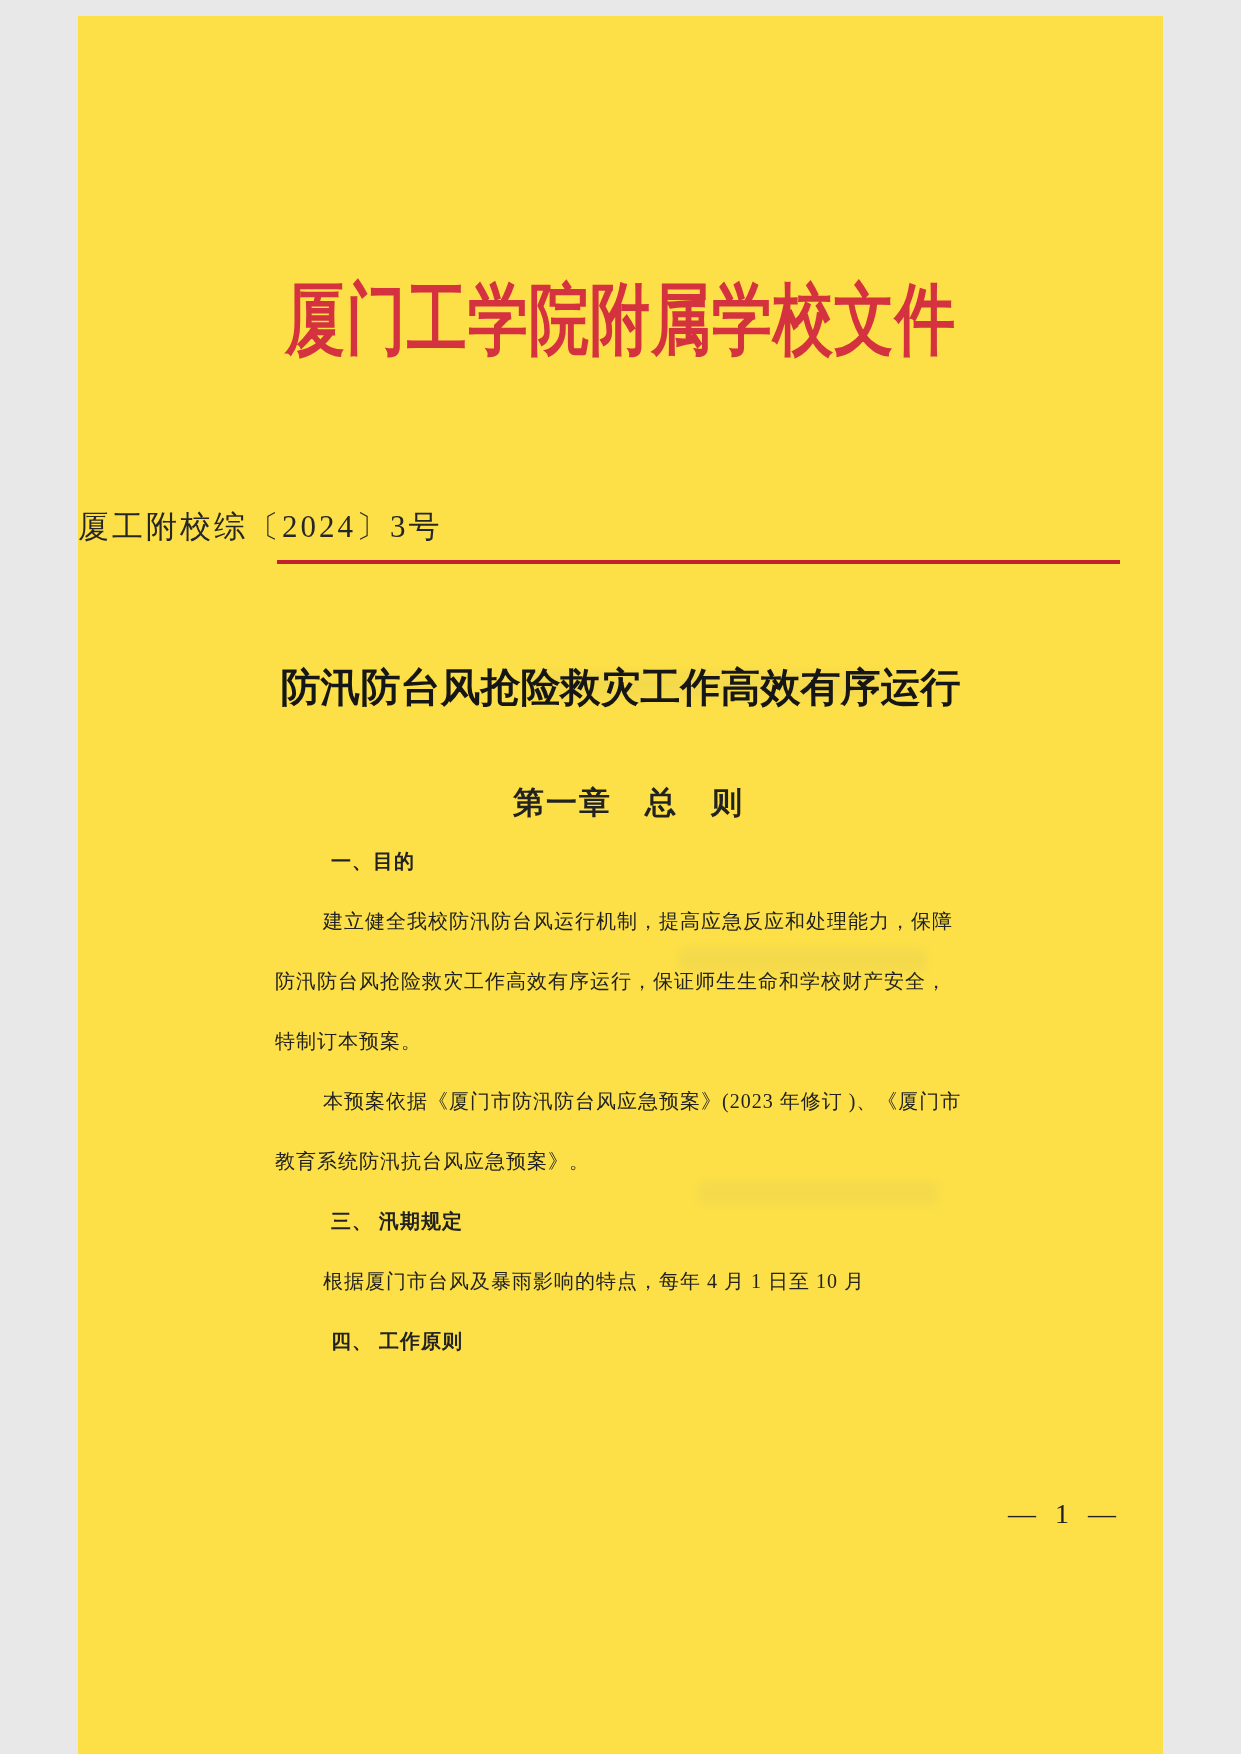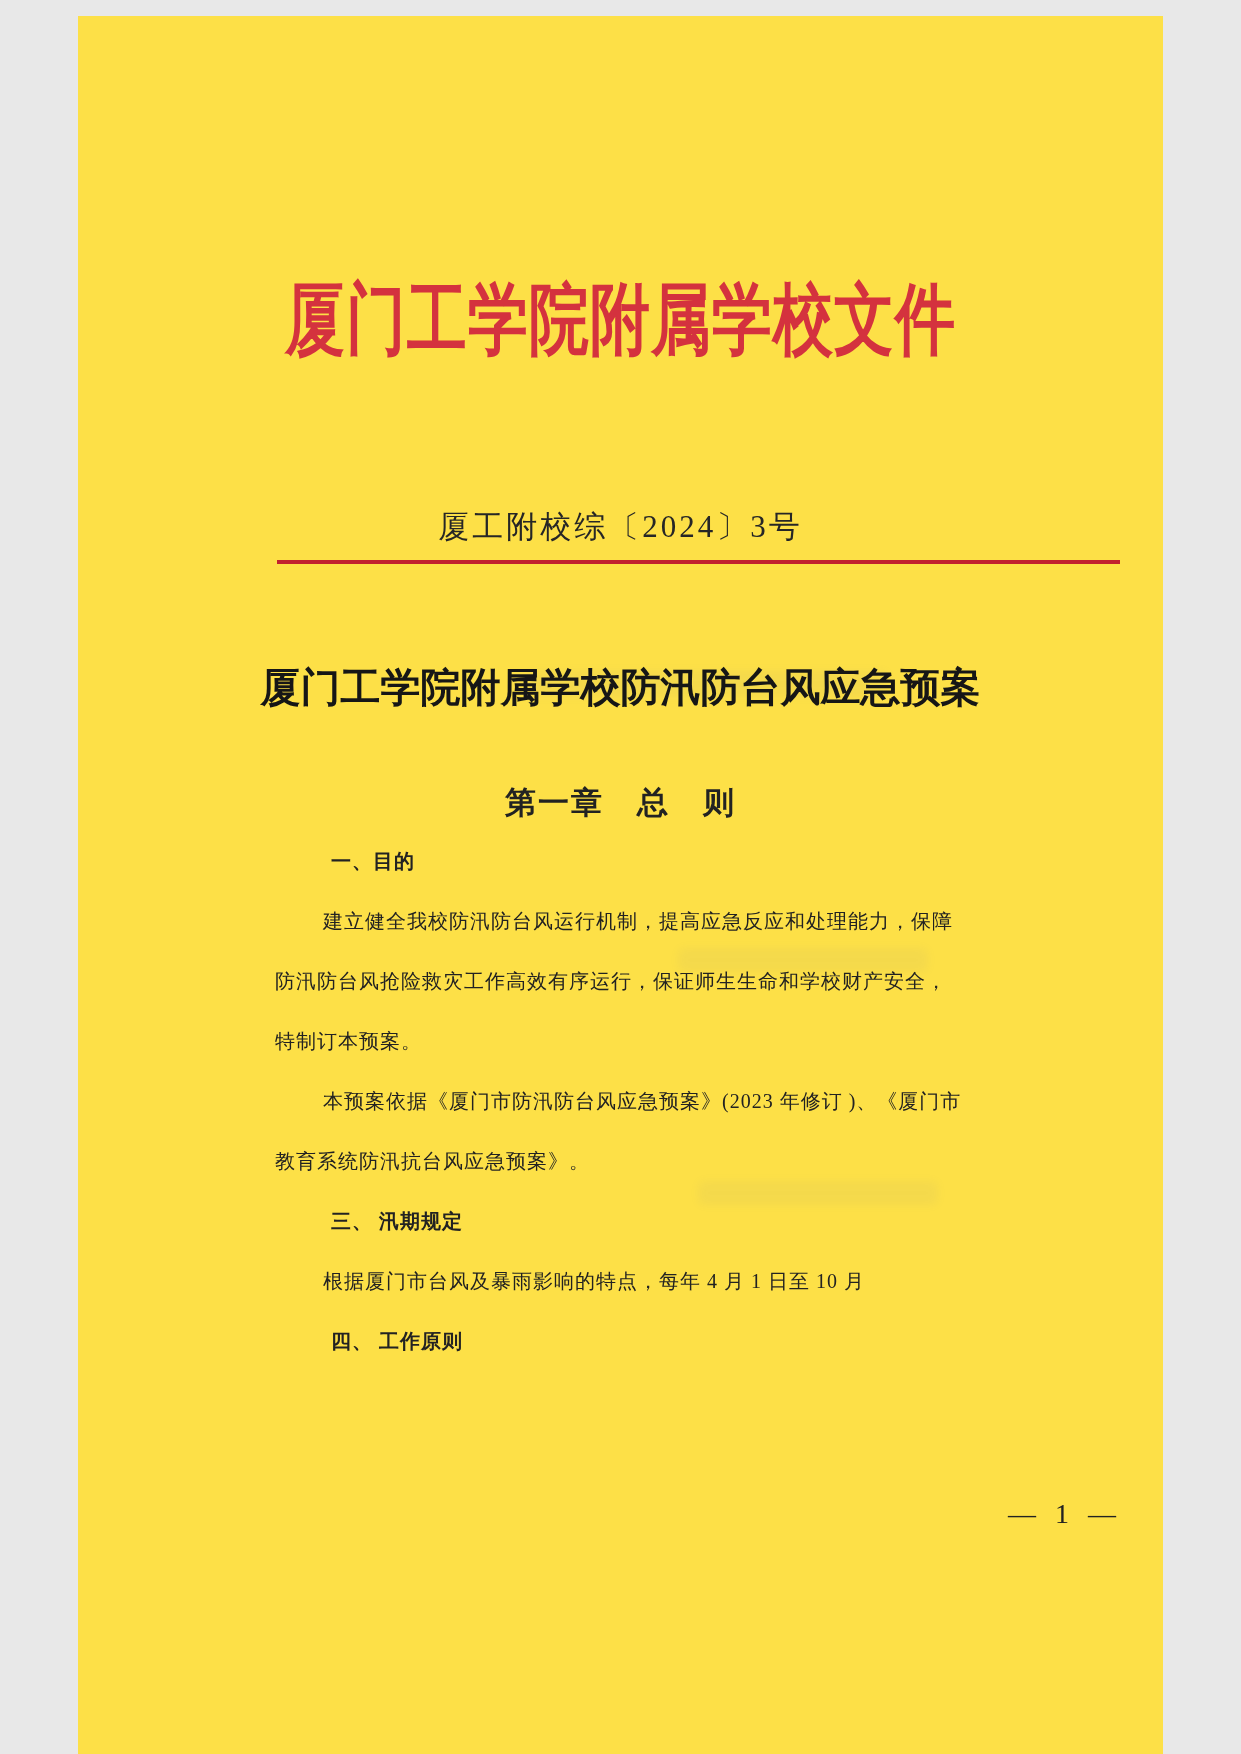--- a/index.html
+++ b/index.html
@@ -22,21 +22,21 @@
     letter-spacing:1px;
     color:#d4323e;
     transform:scaleY(1.3);
     transform-origin:top center;
     white-space:nowrap;
   }
   
   .doc-number {
     position:absolute;
     top:490px; left:0; width:100%;
-    text-align:center;
+    text-align:left;
     font-size:31px;
     letter-spacing:3px;
     color:#262626;
     white-space:nowrap;
   }
   
   .red-rule {
     position:absolute;
     top:544px; left:199px;
     width:843px; height:4px;
@@ -49,21 +49,21 @@
     text-align:center;
     font-size:40px;
     font-weight:bold;
     letter-spacing:0px;
     color:#161616;
     white-space:nowrap;
   }
   
   .chapter-heading {
     position:absolute;
-    top:766px; left:0; width:100%;
+    top:766px; left:8px; width:100%;
     text-align:center;
     font-size:31px;
     font-weight:bold;
     letter-spacing:2px;
     color:#222;
     white-space:nowrap;
   }
   
   .body-content {
     position:absolute;
@@ -111,21 +111,21 @@
   <div class="red-title">厦门工学院附属学校文件</div>
 
   <div class="doc-number">厦工附校综〔2024〕3号</div>
 
   <div class="red-rule"></div>
 
   <div class="ghost ghost-1"></div>
   <div class="ghost ghost-2"></div>
   <div class="ghost ghost-3"></div>
 
-  <div class="main-title">厦门工学院附属学校防汛防台风应急预案</div>
+  <div class="main-title">防汛防台风抢险救灾工作高效有序运行</div>
 
   <div class="chapter-heading">第一章　总　则</div>
 
   <div class="body-content">
       <div class="line heading">一、目的</div>
       <div class="line indent">建立健全我校防汛防台风运行机制，提高应急反应和处理能力，保障</div>
       <div class="line">防汛防台风抢险救灾工作高效有序运行，保证师生生命和学校财产安全，</div>
       <div class="line">特制订本预案。</div>
       <div class="line indent">本预案依据《厦门市防汛防台风应急预案》(2023 年修订 )、《厦门市</div>
       <div class="line">教育系统防汛抗台风应急预案》。</div>

